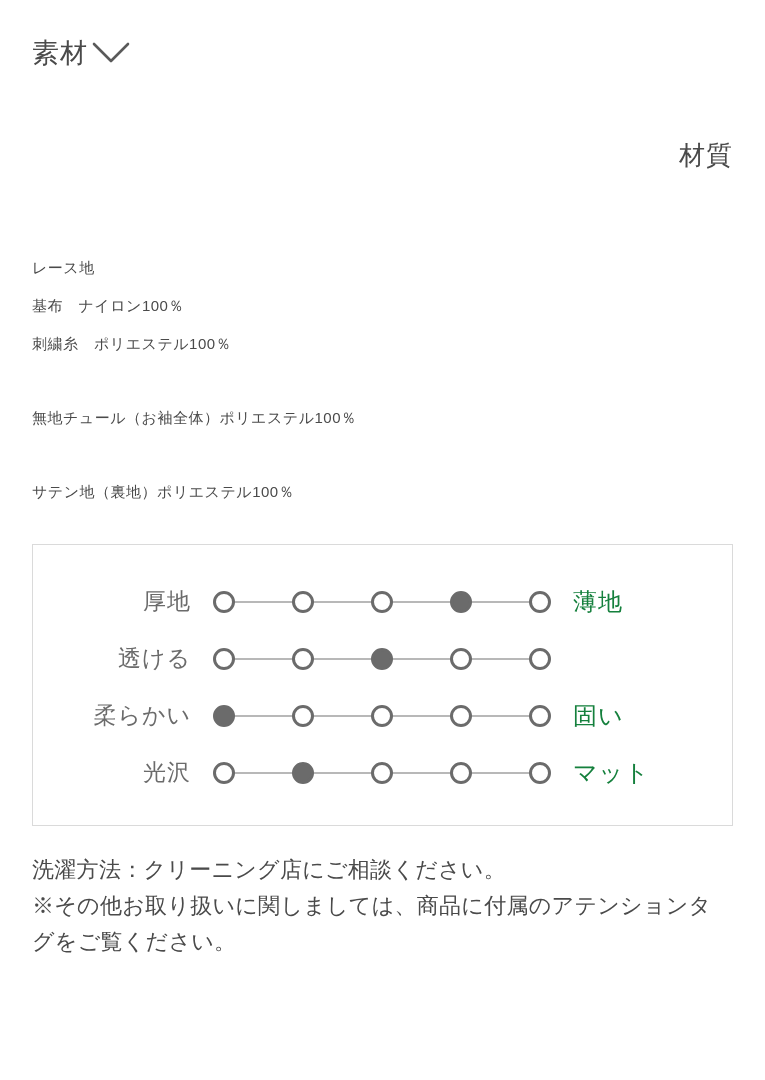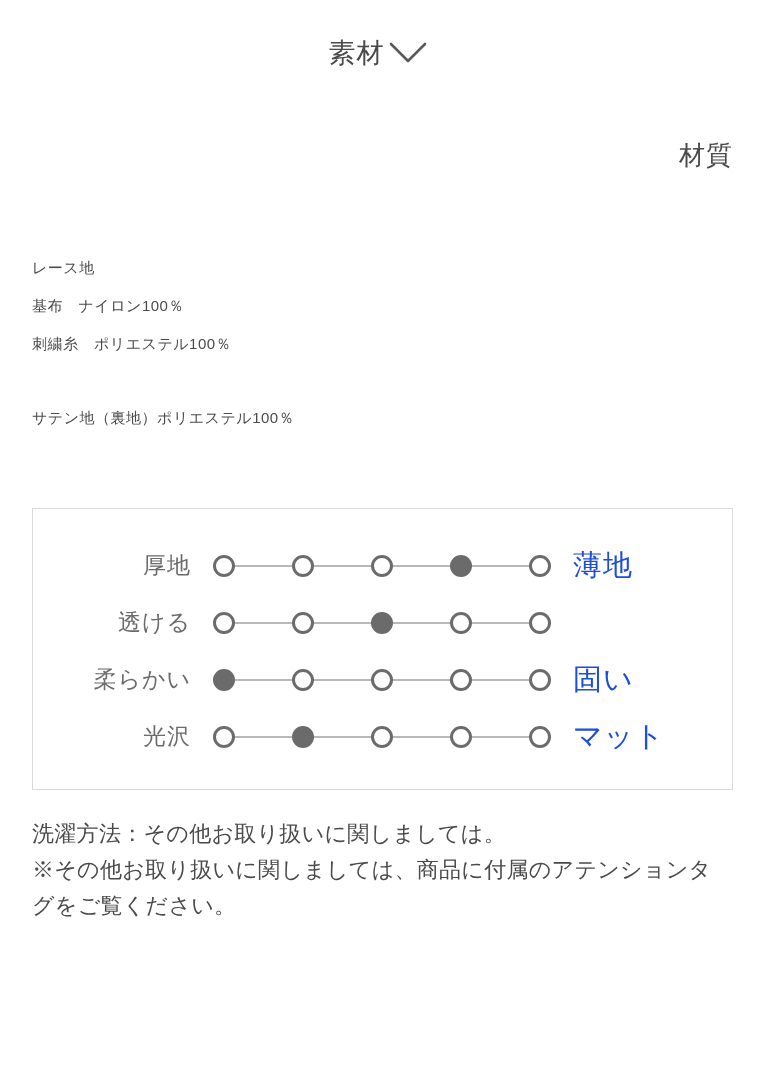--- a/index.html
+++ b/index.html
@@ -19,21 +19,21 @@
     width: 765px;
     height: 1080px;
     position: relative;
     padding: 0 32px;
   }
 
   
   .accordion-header {
     display: flex;
     align-items: center;
-    justify-content: center;
+    justify-content: flex-start;
     height: 96px;
     padding-top: 10px;
   }
   .accordion-title {
     font-size: 27px;
     color: #4a4a4a;
     letter-spacing: 1px;
   }
   .chevron {
     width: 46px;
@@ -61,43 +61,43 @@
     line-height: 38px;
     color: #4a4a4a;
     letter-spacing: 0.5px;
   }
   .material-group { margin-bottom: 36px; }
   .material-group:last-child { margin-bottom: 12px; }
   .material-line { white-space: pre-wrap; }
 
   
   .scale-box {
-    margin-top: 71px;
+    margin-top: 33px;
     border: 1px solid #dadada;
     padding: 28px 16px 24px 0;
   }
   .scale-row {
     display: flex;
     align-items: center;
     height: 57px;
   }
   .scale-label-left {
     width: 180px;
     text-align: right;
     padding-right: 22px;
     font-size: 23px;
     color: #6b6b6b;
     letter-spacing: 1px;
   }
   .scale-label-right {
     flex: 1;
     text-align: left;
     padding-left: 22px;
-    font-size: 29px;
-    color: #1d4ed8;
+    font-size: 24px;
+    color: #15803d;
     letter-spacing: 1px;
   }
   .scale-track {
     position: relative;
     width: 338px;
     height: 30px;
     display: flex;
     align-items: center;
     justify-content: space-between;
   }
@@ -149,20 +149,23 @@
 
   <div class="section-heading">材質</div>
 
   <div class="material-body">
     <div class="material-group">
       <div class="material-line">レース地</div>
       <div class="material-line">基布　ナイロン100％</div>
       <div class="material-line">刺繍糸　ポリエステル100％</div>
     </div>
     <div class="material-group">
+      <div class="material-line">無地チュール（お袖全体）ポリエステル100％</div>
+    </div>
+    <div class="material-group">
       <div class="material-line">サテン地（裏地）ポリエステル100％</div>
     </div>
   </div>
 
   <div class="scale-box">
 
     <div class="scale-row">
       <div class="scale-label-left">厚地</div>
       <div class="scale-track">
         <span class="line"></span>
@@ -209,18 +212,18 @@
         <span class="dot"></span>
         <span class="dot"></span>
         <span class="dot"></span>
       </div>
       <div class="scale-label-right">マット</div>
     </div>
 
   </div>
 
   <div class="notes">
-    <div>洗濯方法：その他お取り扱いに関しましては。</div>
+    <div>洗濯方法：クリーニング店にご相談ください。</div>
     <div>※その他お取り扱いに関しましては、商品に付属のアテンションタ
 グをご覧ください。</div>
   </div>
 
 </div>
 
 </body></html>

